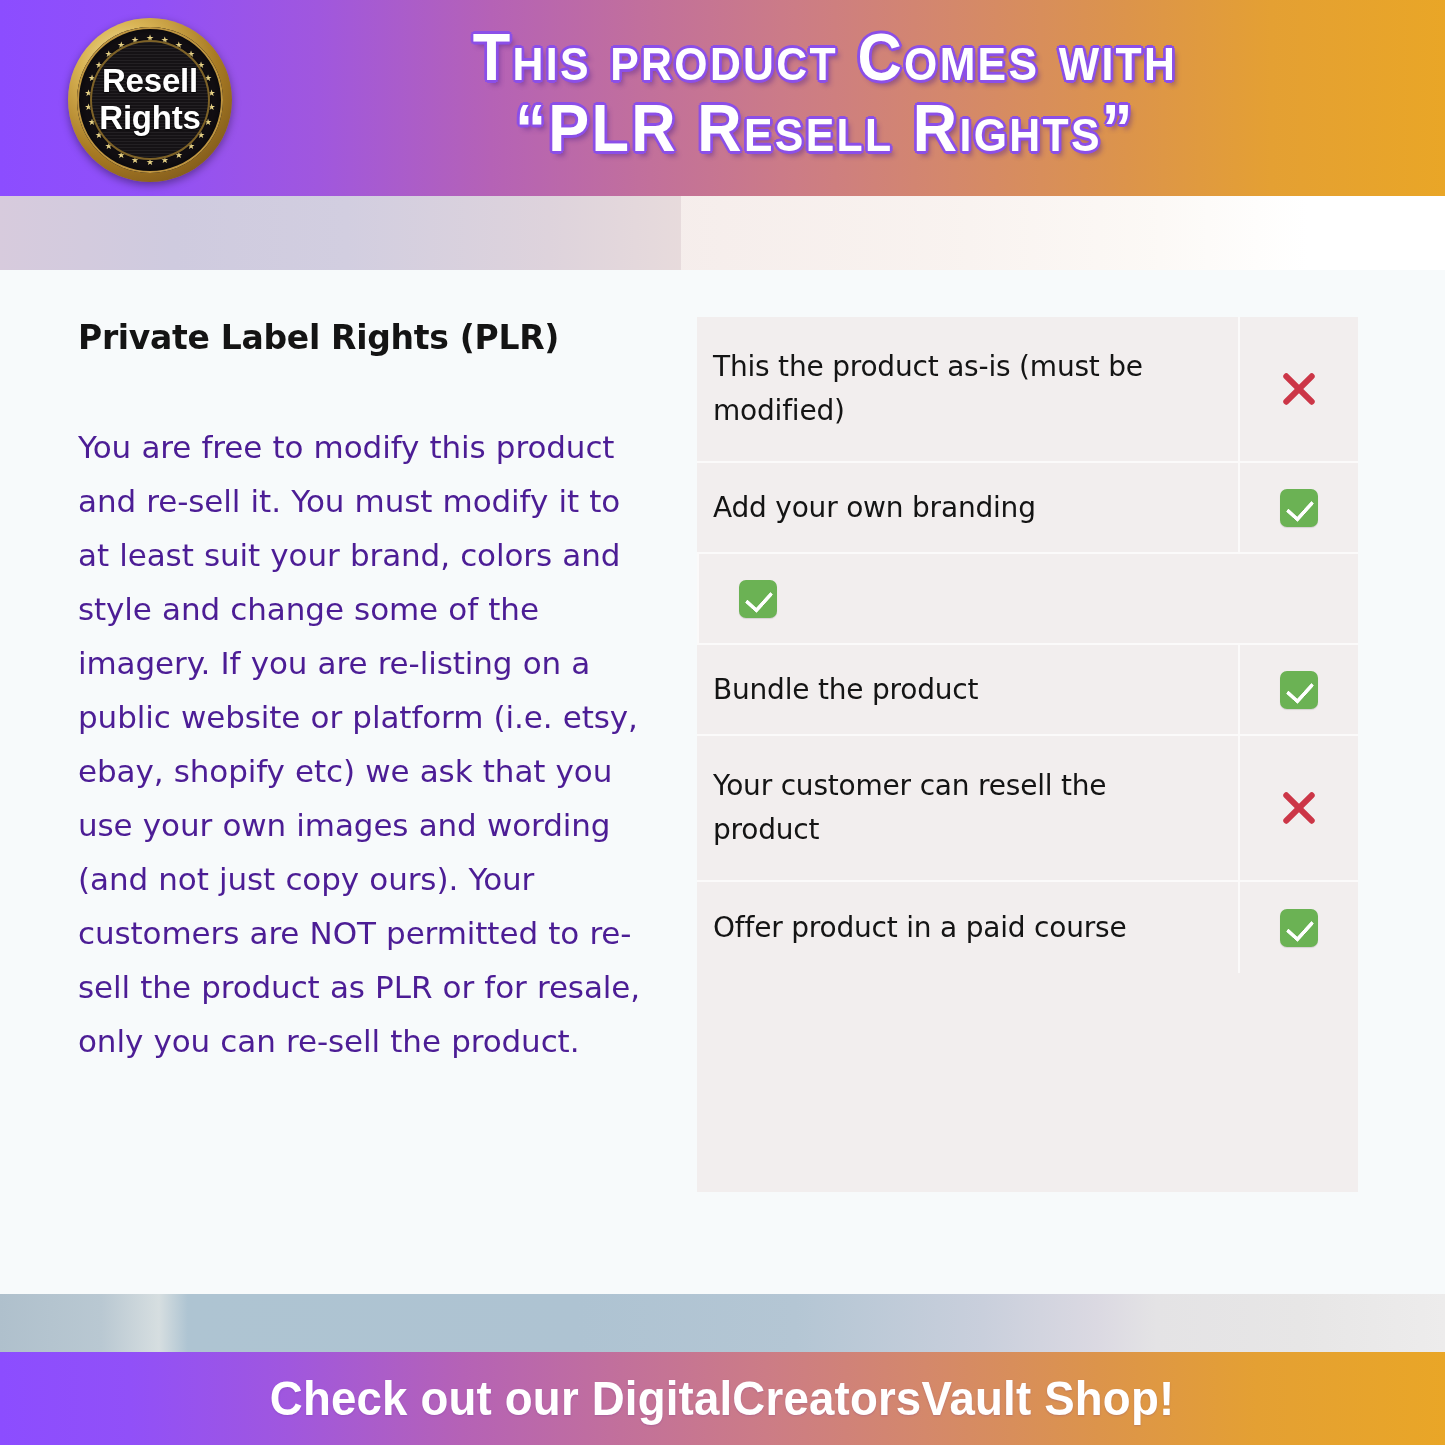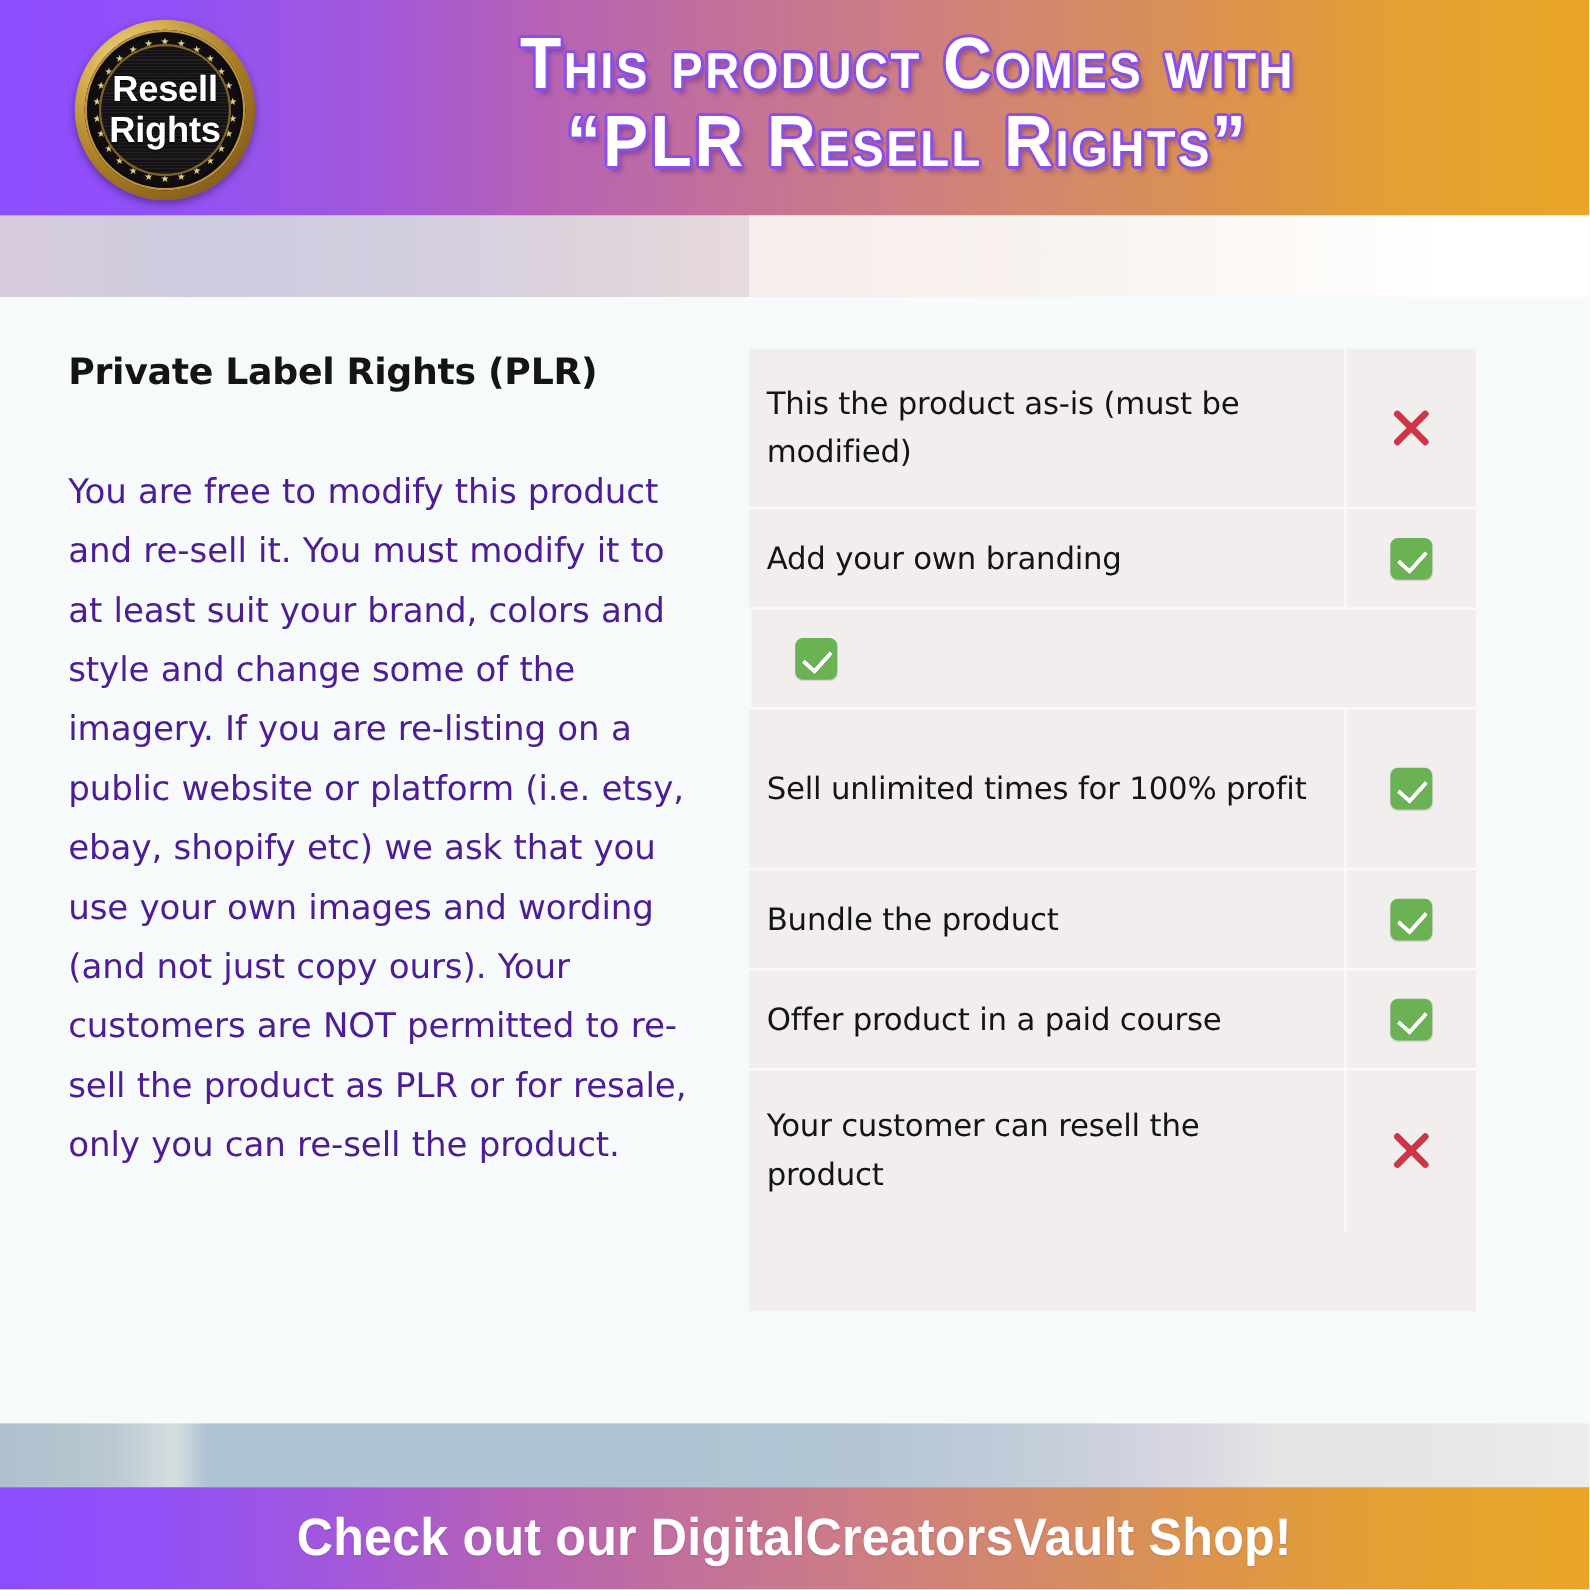--- a/index.html
+++ b/index.html
@@ -105,21 +105,21 @@
   .band-bottom {
     position:absolute; left:0; top:1294px; width:1445px; height:58px;
     background:linear-gradient(90deg,
       #AFC0CC 0%, #B9C8D2 7%, #D6DEE0 11%,
       #AEC4D2 13%, #AEC3D2 40%, #B4C6D4 55%,
       #C9CFDC 68%, #DBD9E2 76%, #E4E3E5 80%,
       #E7E6E6 90%, #EDECEC 100%);
   }
 
   
-  .main { position:absolute; left:0; top:270px; width:1239px; height:1024px; }
+  .main { position:absolute; left:16px; top:270px; width:1239px; height:1024px; }
 
   .col-left { position:absolute; left:62px; top:48px; width:580px; }
 
   .plr-heading {
     color:#141414;
     font-family:"DejaVu Sans","Liberation Sans", sans-serif;
     font-weight:bold; font-size:33px; line-height:1.2;
     letter-spacing:-.3px;
   }
   .plr-body {
@@ -283,42 +283,36 @@
           <div class="perm-label">Add your own branding</div>
           <div class="perm-mark">
             <div class="chk"></div>
           </div>
         </div>
         <div class="perm-row r1">
           <div class="perm-mark">
             <div class="chk"></div>
           </div>
         </div>
-        <div class="perm-row r2">
-          <div class="perm-label">Sell unlimited times for 100% profit</div>
-          <div class="perm-mark">
-            <div class="chk"></div>
-          </div>
-        </div>
         <div class="perm-row r1">
           <div class="perm-label">Bundle the product</div>
           <div class="perm-mark">
             <div class="chk"></div>
           </div>
         </div>
+        <div class="perm-row r2">
+          <div class="perm-label">Your customer can resell the product</div>
+          <div class="perm-mark">
+            <div class="xmk"></div>
+          </div>
+        </div>
         <div class="perm-row r1">
           <div class="perm-label">Offer product in a paid course</div>
           <div class="perm-mark">
             <div class="chk"></div>
-          </div>
-        </div>
-        <div class="perm-row r2">
-          <div class="perm-label">Your customer can resell the product</div>
-          <div class="perm-mark">
-            <div class="xmk"></div>
           </div>
         </div>
       </div>
 
   </div>
 
   <div class="band-bottom"></div>
 
   <div class="footer">
     <div class="footer-text">Check out our DigitalCreatorsVault Shop!</div>

